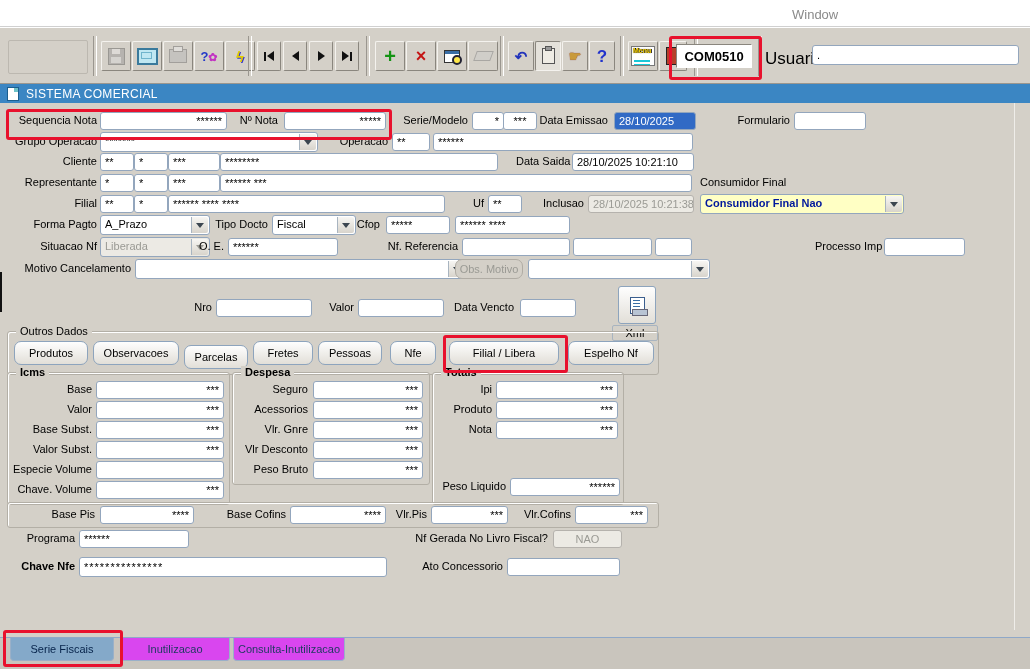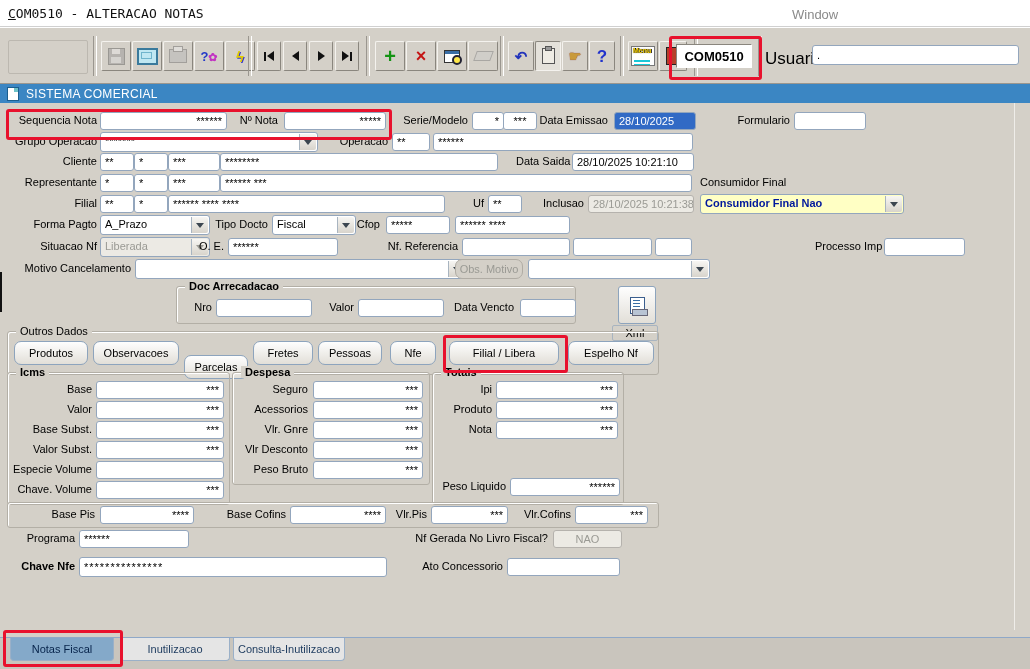--- a/index.html
+++ b/index.html
@@ -90,34 +90,33 @@
     border:1px solid #8da4bd;border-radius:3px;display:flex;align-items:center;justify-content:center;}
   .ic-xmldoc{width:13px;height:15px;background:#fff;border:1px solid #3a5e8e;position:relative;}
   .ic-xmldoc:before{content:"";position:absolute;left:2px;top:2px;width:7px;height:1px;background:#3a6ea5;box-shadow:0 3px 0 #3a6ea5,0 6px 0 #3a6ea5;}
   .ic-xmldoc:after{content:"";position:absolute;left:1px;bottom:-3px;width:14px;height:5px;background:#b8c4d4;border:1px solid #667;}
   .xmllbl{position:absolute;left:612px;top:222px;width:44px;height:14px;border:1px solid #a8b4c0;border-radius:2px;
     text-align:center;line-height:14px;background:#d4d0c8;}
   .statusline{position:absolute;left:150px;top:490px;width:400px;text-align:center;}
   
   .tabbar{position:absolute;left:0;top:637px;width:1030px;height:32px;border-top:1px solid #8fa8c8;background:#c9c5bd;}
   .tab{position:absolute;top:0;height:22px;border:1px solid #9ab0c8;border-top:none;border-radius:0 0 4px 4px;
-    display:flex;align-items:center;justify-content:center;background:#e5e5e5;color:#1c3a5e;}
+    display:flex;align-items:center;justify-content:center;background:#d946ef;color:#1c3a5e;}
   .tab.active{background:#84a9c9;color:#06234a;}
   
   .redbox{position:absolute;border:3px solid #e8112d;border-radius:3px;}
   .vline{position:absolute;width:1px;background:#efede9;}
   .blacktick{position:absolute;left:0;width:2px;background:#111;}
 </style>
 </head>
 <body>
 
 <div class="screen">
 
   <div class="titlebar">
-    <div class="wtitle"><span class="uc">C</span><span>OM0510 - ALTERACAO NOTAS</span></div>
     <div class="wmenu">Window</div>
   </div>
 
   <div class="toolbar">
     <div class="tb-well"></div>
     <div class="tb-sep" style="left:93px"></div>
     <div class="tb-btn" style="left:101px">
         <span class="ic-disk dis-ic"></span>
       </div>
     <div class="tb-btn" style="left:132px">
@@ -280,41 +279,38 @@
 
     <span class="lbl" style="left:5px;top:159px;width:126px">Motivo Cancelamento</span>
     <div class="combo" style="left:135px;top:156px;width:306px"><span></span><span class="arr">
           <i></i>
         </span></div>
     <div class="pbtn dis" style="left:455px;top:156px;width:66px;height:18px">Obs. Motivo</div>
     <div class="combo" style="left:528px;top:156px;width:156px"><span></span><span class="arr">
           <i></i>
         </span></div>
 
-    <div class="grp" style="left:176px;top:183px;width:398px;height:36px">
-      <span class="gt">Doc Arrecadacao</span>
-    </div>
     <span class="lbl" style="left:188px;top:198px;width:24px">Nro</span>
     <div class="box" style="left:216px;top:196px;width:86px"></div>
     <span class="lbl" style="left:322px;top:198px;width:32px">Valor</span>
     <div class="box" style="left:358px;top:196px;width:76px"></div>
     <span class="lbl" style="left:450px;top:198px;width:64px">Data Vencto</span>
     <div class="box" style="left:520px;top:196px;width:46px"></div>
 
     <div class="xmlbtn">
         <span class="ic-xmldoc"></span>
       </div>
     <div class="xmllbl">Xml</div>
 
     <div class="grp" style="left:7px;top:228px;width:650px;height:42px">
       <span class="gt n">Outros Dados</span>
     </div>
     <div class="pbtn" style="left:14px;top:238px;width:72px">Produtos</div>
     <div class="pbtn" style="left:93px;top:238px;width:84px">Observacoes</div>
-    <div class="pbtn" style="left:184px;top:252px;width:62px">Parcelas</div>
+    <div class="pbtn" style="left:184px;top:242px;width:62px">Parcelas</div>
     <div class="pbtn" style="left:253px;top:238px;width:58px">Fretes</div>
     <div class="pbtn" style="left:318px;top:238px;width:62px">Pessoas</div>
     <div class="pbtn" style="left:390px;top:238px;width:44px">Nfe</div>
     <div class="pbtn" style="left:449px;top:238px;width:108px">Filial / Libera</div>
     <div class="pbtn" style="left:568px;top:238px;width:84px">Espelho Nf</div>
 
     <div class="grp" style="left:7px;top:269px;width:221px;height:131px">
       <span class="gt">Icms</span>
     </div>
     <span class="lbl" style="left:5px;top:280px;width:87px">Base</span>
@@ -372,21 +368,21 @@
     <div class="box dis ca" style="left:553px;top:427px;width:59px">NAO</div>
 
     <span class="lbl b" style="left:20px;top:457px;width:55px">Chave Nfe</span>
     <div class="box" style="left:79px;top:454px;width:298px;height:18px;line-height:18px;letter-spacing:1px">***************</div>
     <span class="lbl" style="left:420px;top:457px;width:83px">Ato Concessorio</span>
     <div class="box" style="left:507px;top:455px;width:103px"></div>
 
   </div>
 
   <div class="tabbar">
-    <div class="tab active" style="left:10px;width:102px">Notas Fiscal</div>
+    <div class="tab active" style="left:10px;width:102px">Serie Fiscais</div>
     <div class="tab" style="left:120px;width:108px">Inutilizacao</div>
     <div class="tab" style="left:233px;width:110px">Consulta-Inutilizacao</div>
   </div>
 
   <div class="redbox" style="left:6px;top:109px;width:380px;height:25px"></div>
   <div class="redbox" style="left:669px;top:36px;width:87px;height:38px"></div>
   <div class="redbox" style="left:443px;top:335px;width:119px;height:32px"></div>
   <div class="redbox" style="left:3px;top:630px;width:114px;height:31px"></div>
 
 </div>

